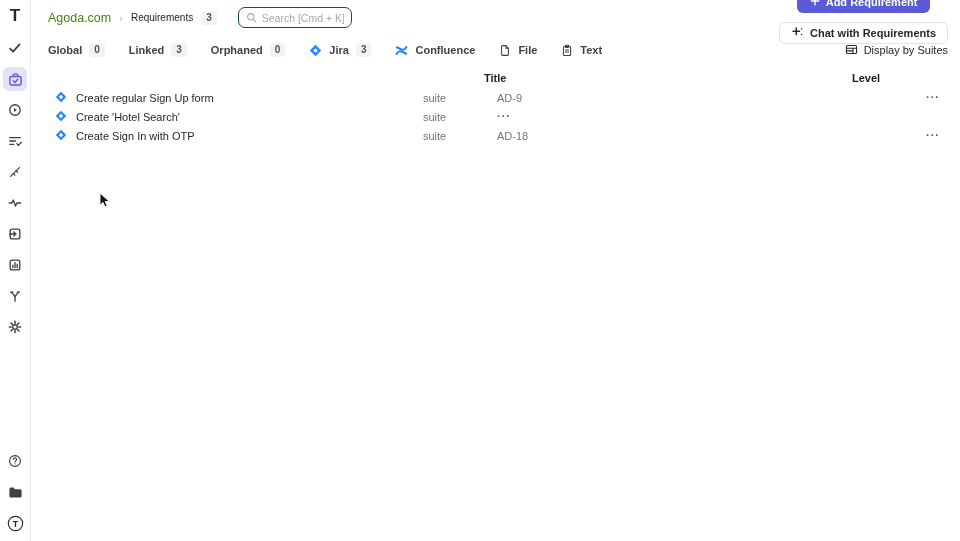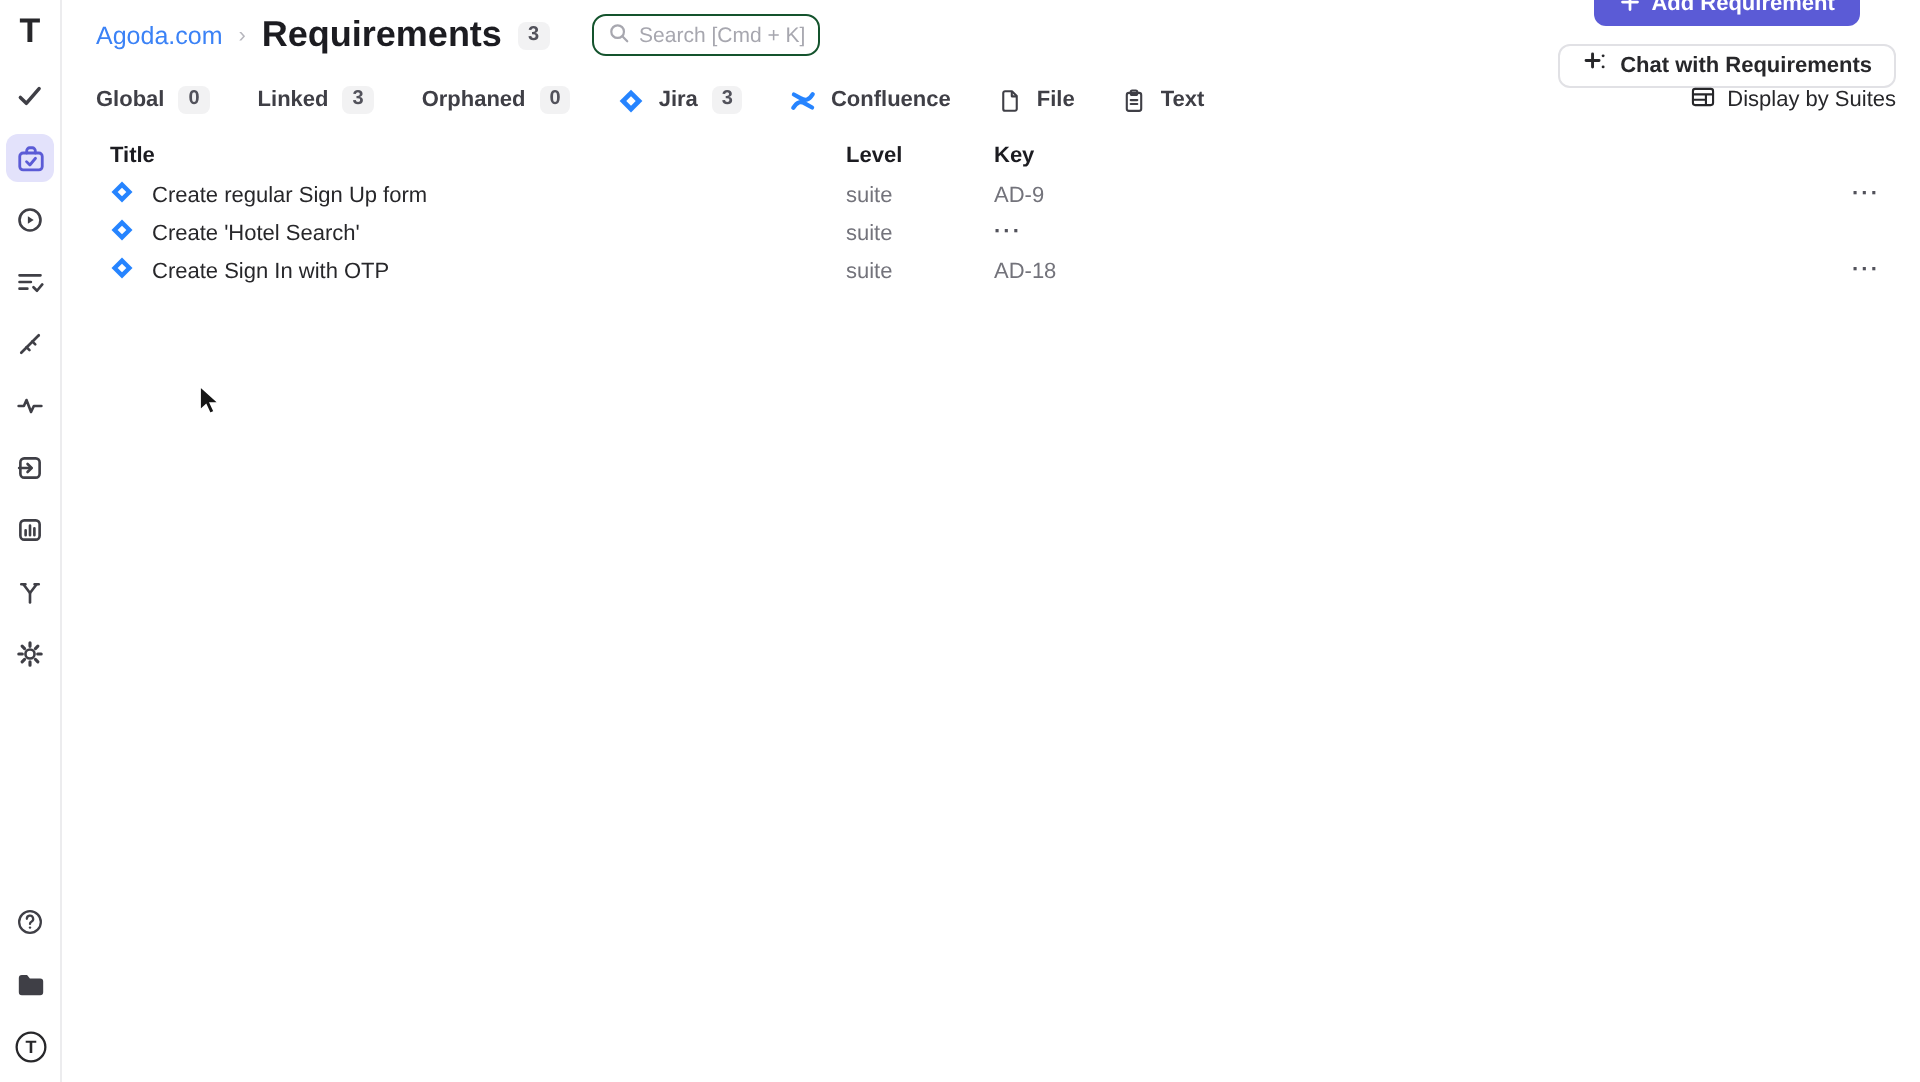--- a/index.html
+++ b/index.html
@@ -22,23 +22,23 @@
     width:24px; height:24px; border-radius:6px;
     display:flex; align-items:center; justify-content:center;
     color:#3f3f46; cursor:pointer;
   }
   .nav-item.active { background:#e3e2fb; color:#5b5bd6; }
   .nav-item svg { display:block; }
   .sidebar-bottom { margin-top:auto; display:flex; flex-direction:column; align-items:center; gap:7px; }
   
   .main { position:absolute; left:31px; top:0; right:0; bottom:0; }
   .topbar { display:flex; align-items:center; height:35px; padding:0 12px 0 17px; }
-  .crumb-project { color:#3b82f6; font-size:12.5px; cursor:pointer; }
+  .crumb-project { color:#4d7c0f; font-size:12.5px; cursor:pointer; }
   .crumb-sep { color:#b6b6bd; font-size:11px; margin:0 8px; }
-  .crumb-page { color:#1c1c21; font-weight:700; font-size:18px; }
+  .crumb-page { color:#1c1c21; font-weight:400; font-size:10px; }
   .badge {
     background:#f2f2f3; color:#52525b; border-radius:4px;
     font-size:10px; font-weight:600; padding:2px 5px; line-height:1;
   }
   .crumb-badge { margin-left:8px; }
   .search {
     margin-left:21px; width:114px; height:21px;
     border:1px solid #14532d; border-radius:7px;
     display:flex; align-items:center; gap:5px; padding:0 7px;
     color:#a7a7af;
@@ -284,21 +284,20 @@
             <path d="M1.8 6.4h12.4M1.8 9.7h8M9.8 6.4v6.6"></path>
           </svg></span>
       <span>Display by Suites</span>
     </div>
   </div>
 
   <div class="table">
     <div class="thead">
       <div class="col-title">Title</div>
       <div class="col-level">Level</div>
-      <div class="col-key">Key</div>
       <div style="width:14px"></div>
     </div>
 
     <div class="trow">
       <div class="col-title">
         <span class="jira-diamond"><svg width="12" height="12" viewBox="0 0 16 16">
               <path d="M8 1l7 7-7 7-7-7z" fill="#2684ff"></path>
               <path d="M8 5.1L10.9 8 8 10.9 5.1 8z" fill="#ffffff"></path>
             </svg></span>
         <span>Create regular Sign Up form</span>

